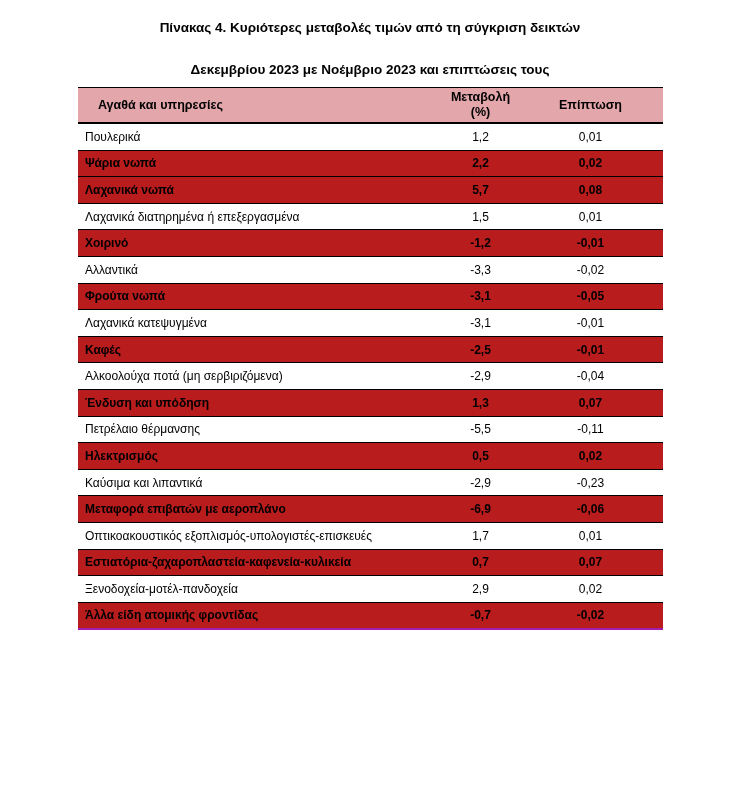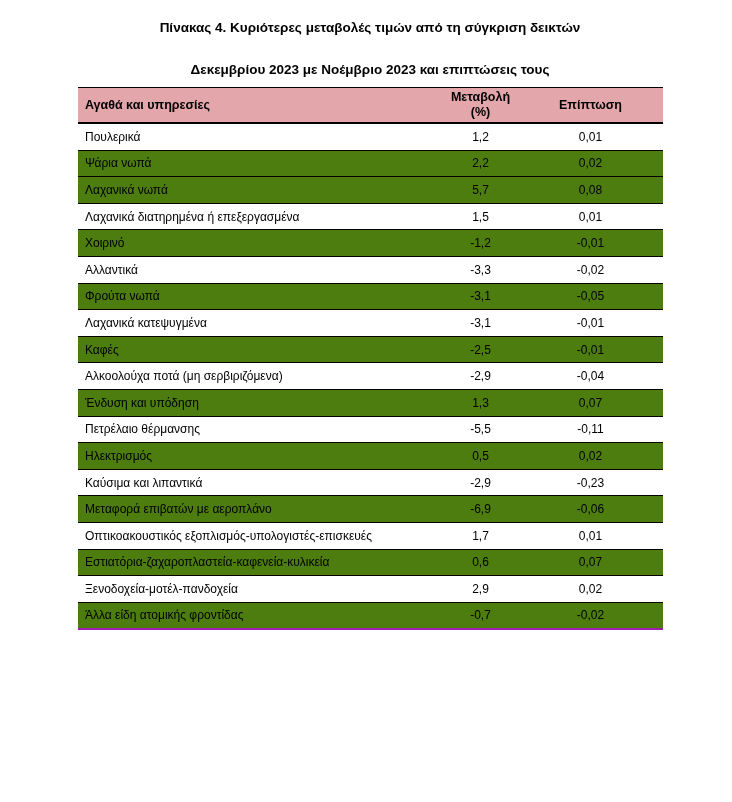--- a/index.html
+++ b/index.html
@@ -43,37 +43,37 @@
     background: #e3a6aa;
     border-top: 1px solid #000000;
     border-bottom: 2px solid #000000;
     height: 34px;
     font-size: 12.5px;
     font-weight: bold;
     line-height: 15px;
     vertical-align: middle;
     padding: 0;
   }
-  .price-table th.c1 { text-align: left; padding-left: 7px; }
+  .price-table th.c1 { text-align: left; padding-left: 20px; }
   .price-table th.c2,
   .price-table th.c3 { text-align: center; white-space: pre-line; }
 
   .price-table td {
     height: 25.6px;
     border-bottom: 1px solid #000000;
     font-size: 12px;
     vertical-align: middle;
     padding: 0;
     background: #ffffff;
   }
   .price-table td.c1 { text-align: left; padding-left: 7px; }
   .price-table td.c2,
   .price-table td.c3 { text-align: center; }
 
-  .price-table tr.alt td { background: #4d7c0f; }
+  .price-table tr.alt td { background: #b91c1c; font-weight: bold; }
   .price-table tbody tr:last-child td { border-bottom: 2px solid #a21caf; }
 </style>
 </head>
 <body>
 
 <div class="page">
 
   <div class="doc-title">
     <div>Πίνακας  4. Κυριότερες μεταβολές τιμών από τη σύγκριση δεικτών</div>
     <div>Δεκεμβρίου 2023 με Νοέμβριο 2023 και επιπτώσεις τους</div>
@@ -170,21 +170,21 @@
     <td class="c2">-6,9</td>
     <td class="c3">-0,06</td>
   </tr>
         <tr>
     <td class="c1">Οπτικοακουστικός εξοπλισμός-υπολογιστές-επισκευές</td>
     <td class="c2">1,7</td>
     <td class="c3">0,01</td>
   </tr>
         <tr class="alt">
     <td class="c1">Εστιατόρια-ζαχαροπλαστεία-καφενεία-κυλικεία</td>
-    <td class="c2">0,6</td>
+    <td class="c2">0,7</td>
     <td class="c3">0,07</td>
   </tr>
         <tr>
     <td class="c1">Ξενοδοχεία-μοτέλ-πανδοχεία</td>
     <td class="c2">2,9</td>
     <td class="c3">0,02</td>
   </tr>
         <tr class="alt">
     <td class="c1">Άλλα είδη ατομικής φροντίδας</td>
     <td class="c2">-0,7</td>

